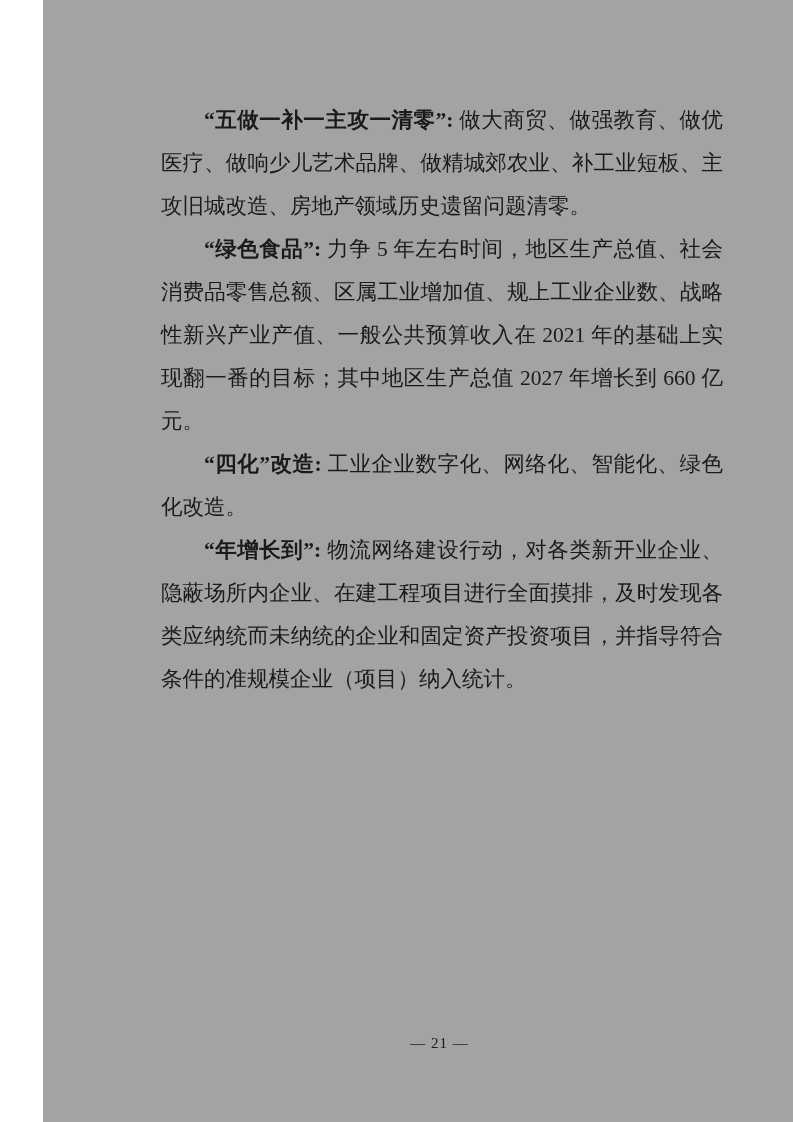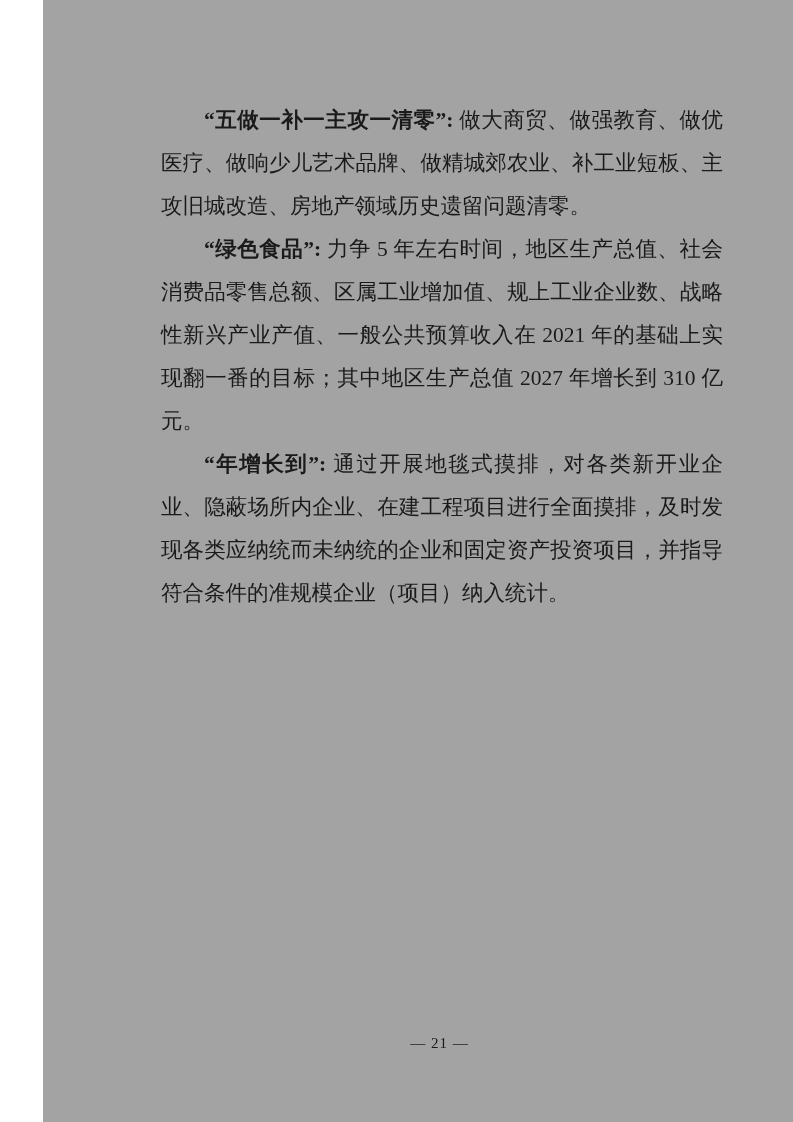--- a/index.html
+++ b/index.html
@@ -50,22 +50,25 @@
 </head>
 <body>
 
 <div class="doc-page">
 
   <div class="text-block">
     <p>
       <span class="lead">“五做一补一主攻一清零”:</span><span> 做大商贸、做强教育、做优医疗、做响少儿艺术品牌、做精城郊农业、补工业短板、主攻旧城改造、房地产领域历史遗留问题清零。</span>
     </p>
     <p>
-      <span class="lead">“绿色食品”:</span><span> 力争 5 年左右时间，地区生产总值、社会消费品零售总额、区属工业增加值、规上工业企业数、战略性新兴产业产值、一般公共预算收入在 2021 年的基础上实现翻一番的目标；其中地区生产总值 2027 年增长到 310 亿元。</span>
+      <span class="lead">“绿色食品”:</span><span> 力争 5 年左右时间，地区生产总值、社会消费品零售总额、区属工业增加值、规上工业企业数、战略性新兴产业产值、一般公共预算收入在 2021 年的基础上实现翻一番的目标；其中地区生产总值 2027 年增长到 660 亿元。</span>
     </p>
     <p>
-      <span class="lead">“年增长到”:</span><span> 通过开展地毯式摸排，对各类新开业企业、隐蔽场所内企业、在建工程项目进行全面摸排，及时发现各类应纳统而未纳统的企业和固定资产投资项目，并指导符合条件的准规模企业（项目）纳入统计。</span>
+      <span class="lead">“四化”改造:</span><span> 工业企业数字化、网络化、智能化、绿色化改造。</span>
+    </p>
+    <p>
+      <span class="lead">“年增长到”:</span><span> 物流网络建设行动，对各类新开业企业、隐蔽场所内企业、在建工程项目进行全面摸排，及时发现各类应纳统而未纳统的企业和固定资产投资项目，并指导符合条件的准规模企业（项目）纳入统计。</span>
     </p>
   </div>
 
   <div class="page-footer">— 21 —</div>
 
 </div>
 
 </body></html>

